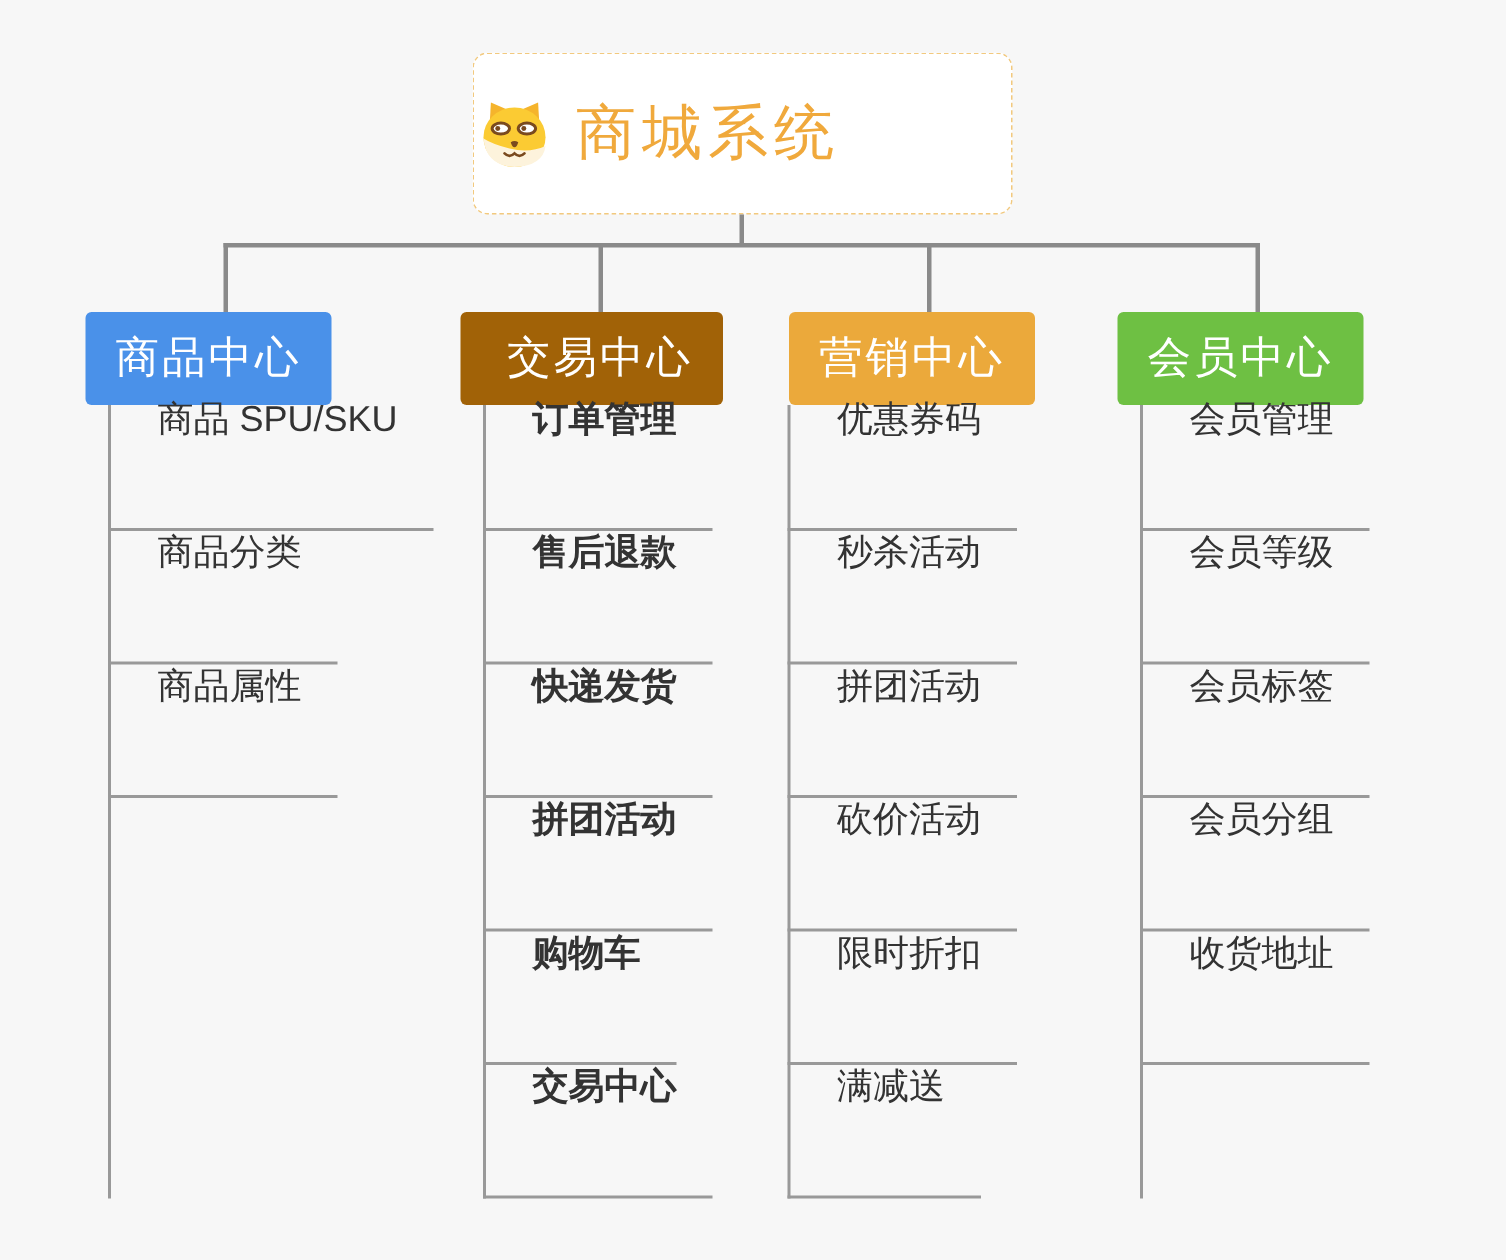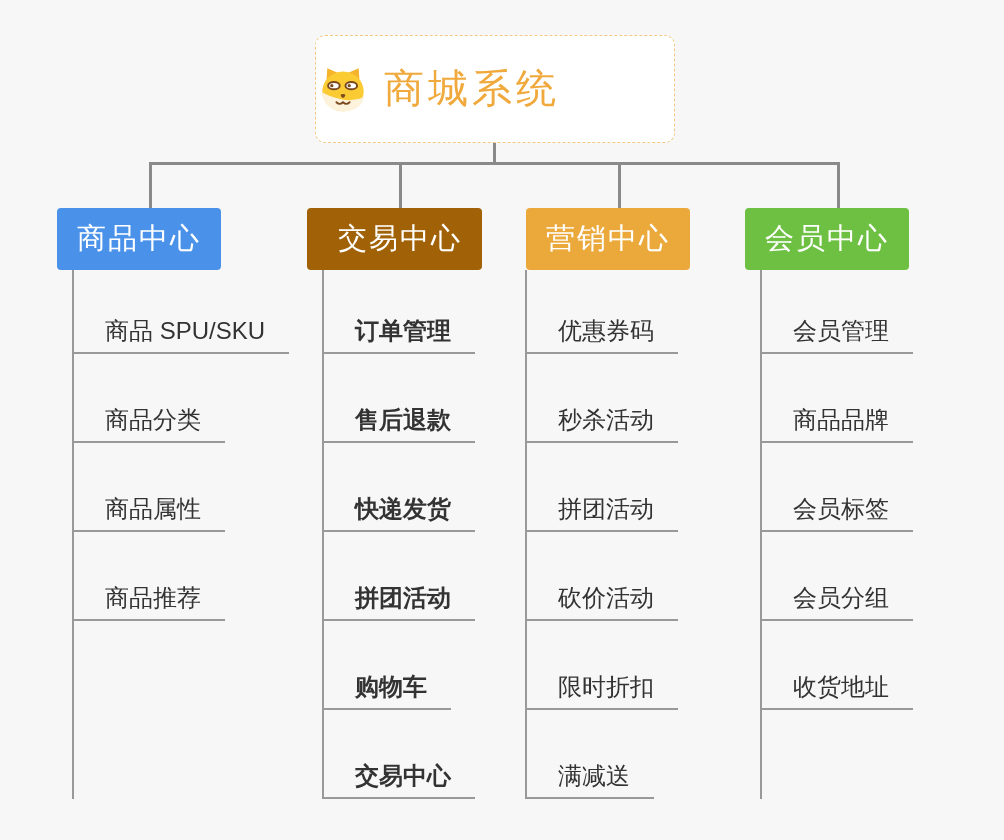--- a/index.html
+++ b/index.html
@@ -58,21 +58,21 @@
   
   .column { position: absolute; top: 265px; }
   .col-0 { left: 72px; }
   .col-1 { left: 322px; font-weight: bold; }
   .col-2 { left: 525px; }
   .col-3 { left: 760px; }
   .rail {
     position: absolute; left: 0; top: 5px;
     width: 2px; height: 529px; background: #999999;
   }
-  .row { height: 89px; display: flex; align-items: flex-end; }
+  .row { height: 89px; display: flex; }
   .leaf {
     display: inline-block;
     border-bottom: 2px solid #999999;
     padding: 0 24px 6px 33px;
     font-size: 24px; line-height: 1.25;
     color: #333333; white-space: nowrap;
     cursor: pointer;
   }
 </style>
 </head>
@@ -114,23 +114,20 @@
     <div class="rail"></div>
     <div class="row">
         <span class="leaf">商品 SPU/SKU</span>
       </div>
     <div class="row">
         <span class="leaf">商品分类</span>
       </div>
     <div class="row">
         <span class="leaf">商品属性</span>
       </div>
-    <div class="row">
-        <span class="leaf">商品推荐</span>
-      </div>
   </div>
 
   <div class="column col-1">
     <div class="rail"></div>
     <div class="row">
         <span class="leaf">订单管理</span>
       </div>
     <div class="row">
         <span class="leaf">售后退款</span>
       </div>
@@ -169,21 +166,21 @@
         <span class="leaf">满减送</span>
       </div>
   </div>
 
   <div class="column col-3">
     <div class="rail"></div>
     <div class="row">
         <span class="leaf">会员管理</span>
       </div>
     <div class="row">
-        <span class="leaf">商品品牌</span>
+        <span class="leaf">会员等级</span>
       </div>
     <div class="row">
         <span class="leaf">会员标签</span>
       </div>
     <div class="row">
         <span class="leaf">会员分组</span>
       </div>
     <div class="row">
         <span class="leaf">收货地址</span>
       </div>

